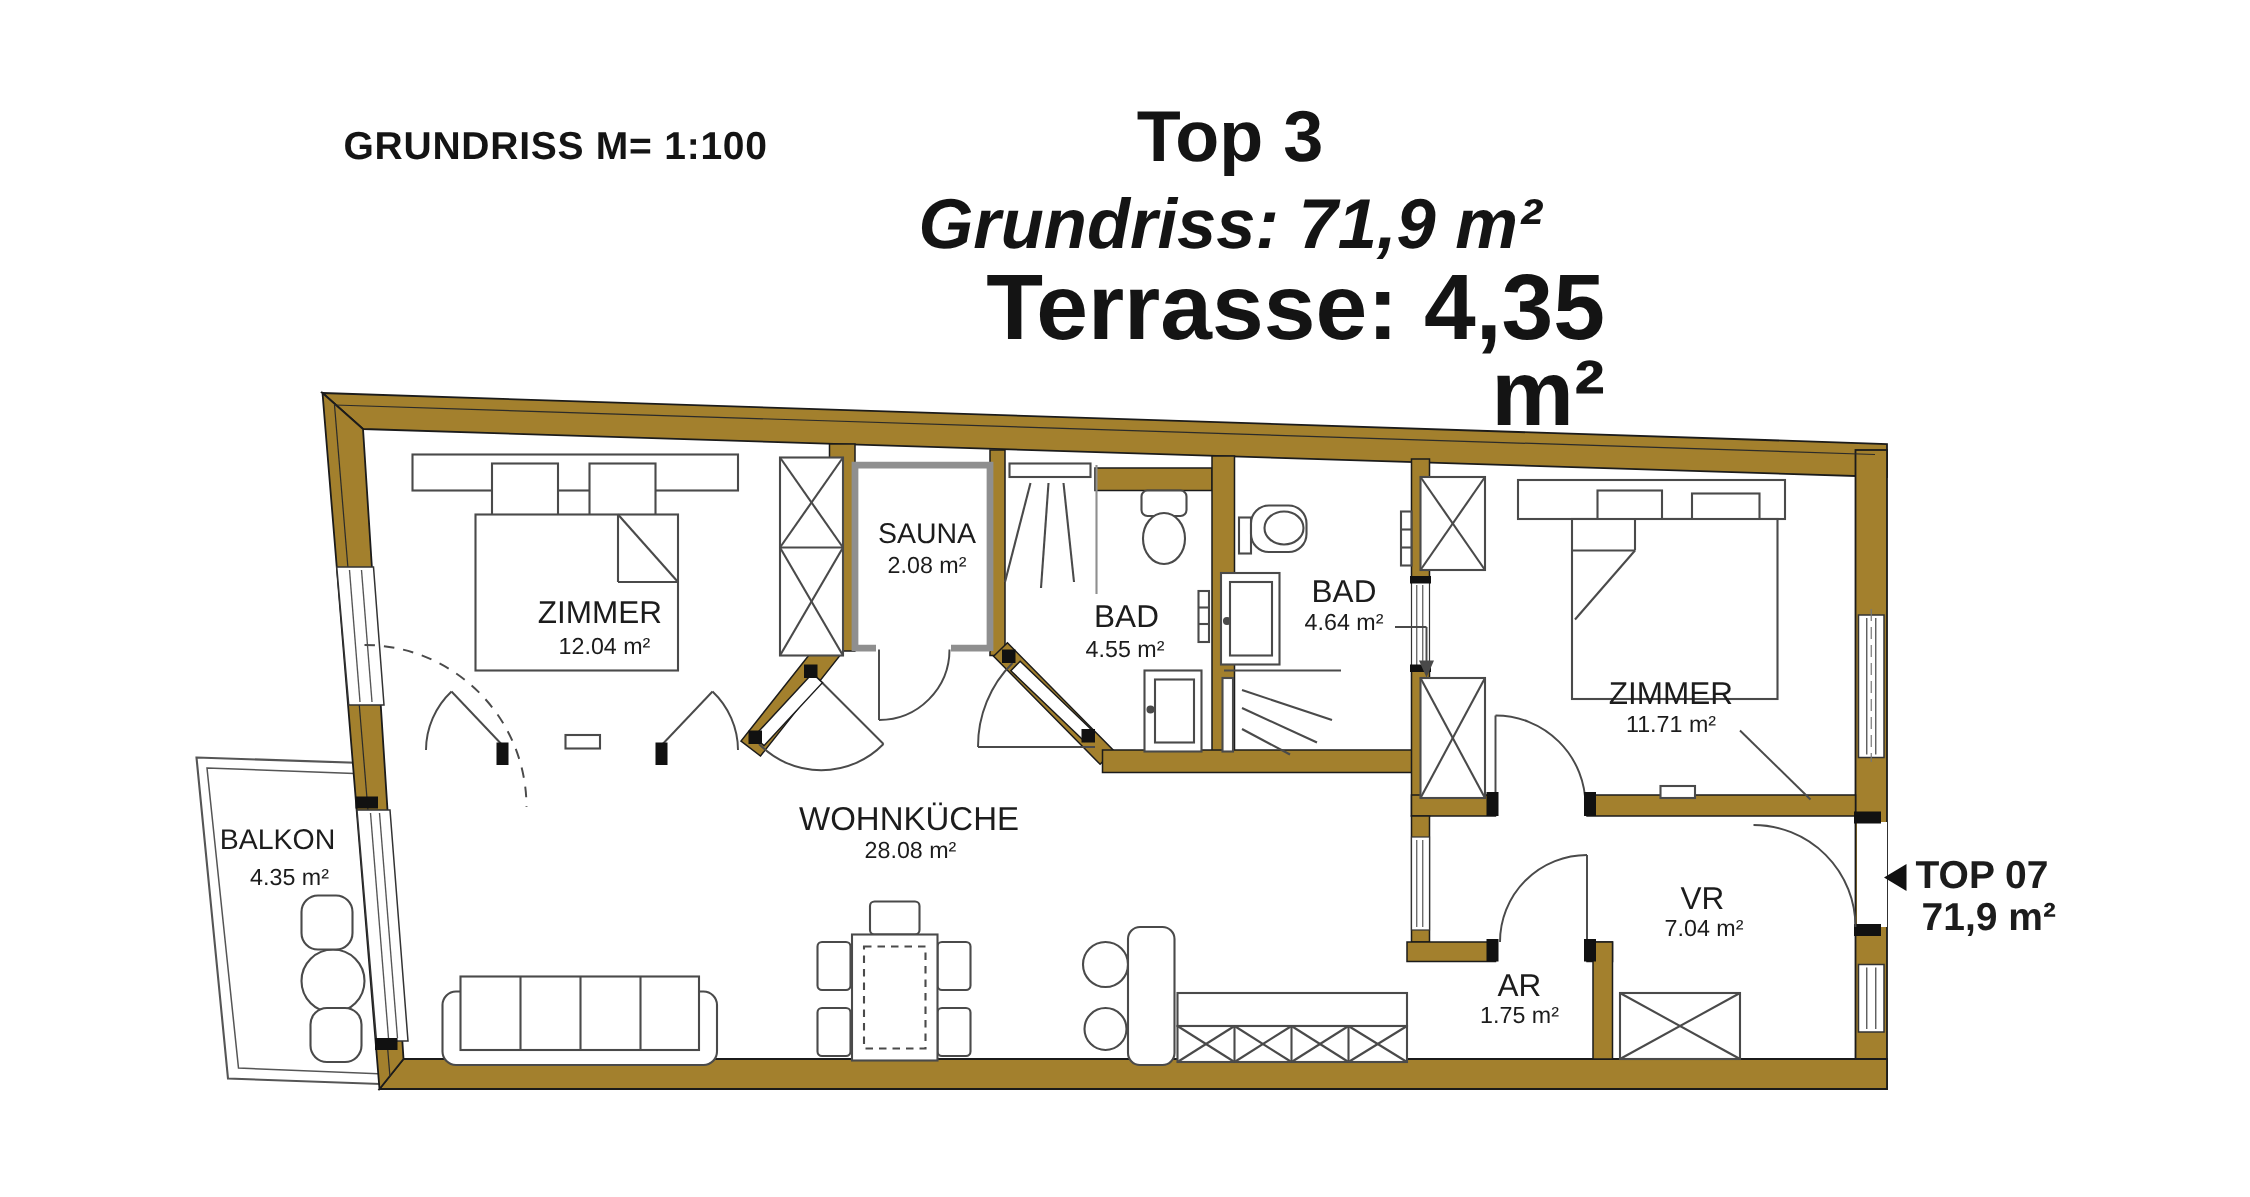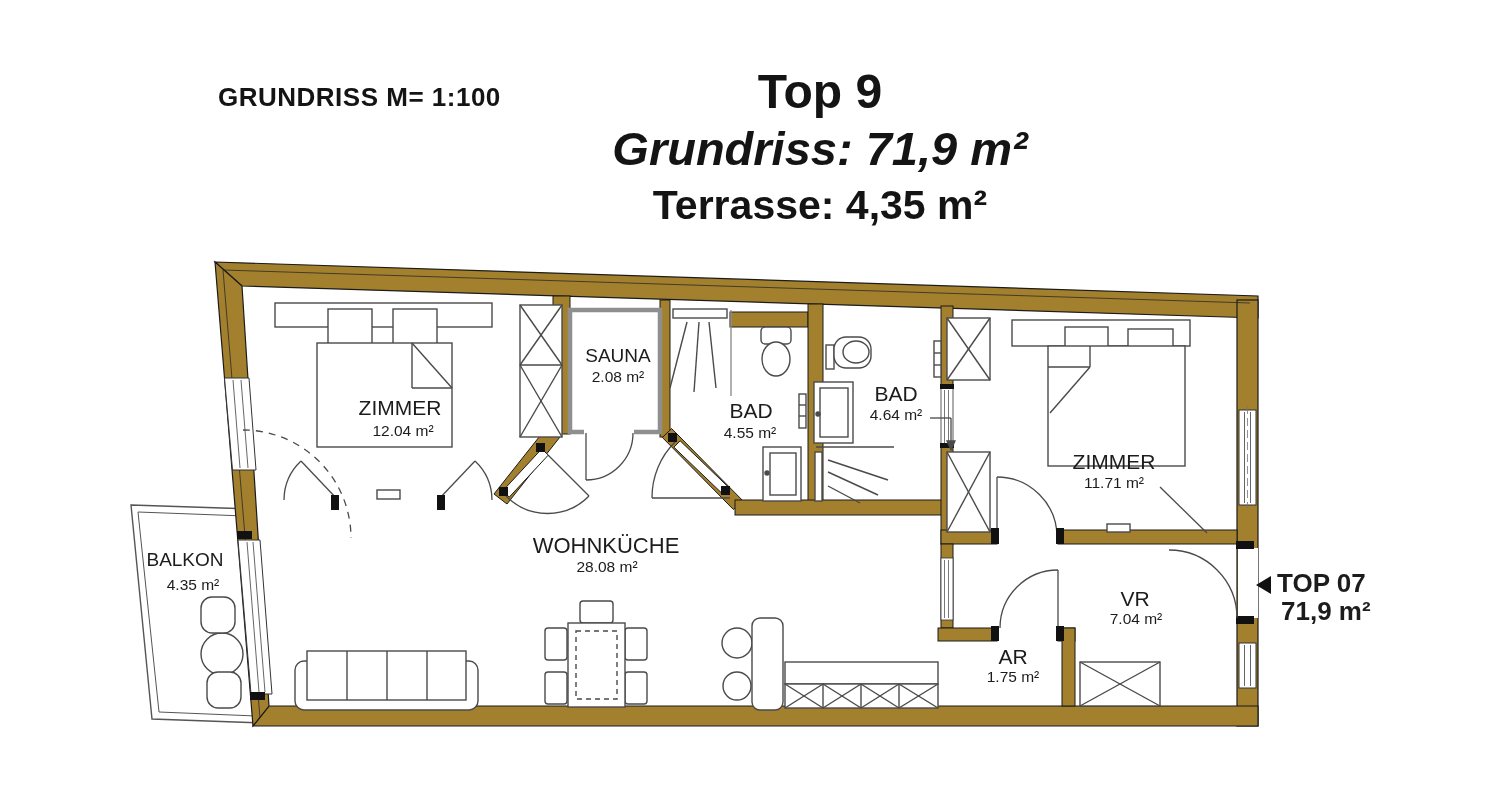--- a/index.html
+++ b/index.html
@@ -1,39 +1,39 @@
 <!DOCTYPE html>
 <html><head>
 <meta charset="utf-8">
 <style>
   html,body{margin:0;padding:0;background:#fff;}
   .stage{position:relative;width:1500px;height:798px;background:#fff;overflow:hidden;
          font-family:"Liberation Sans",sans-serif;color:#141414;}
-  .scale-label{position:absolute;left:218px;top:82px;font-size:26px;font-weight:bold;
+  .scale-label{position:absolute;left:229px;top:82px;font-size:26px;font-weight:bold;
                letter-spacing:.5px;white-space:nowrap;}
   .title-block{position:absolute;left:570px;top:64px;width:500px;text-align:center;font-weight:600;}
   .title-block .l1{font-size:48px;line-height:56px;}
   .title-block .l2{font-size:47px;line-height:57px;font-style:italic;}
-  .title-block .l3{font-size:41px;line-height:57px;}
+  .title-block .l3{font-size:62px;line-height:57px;text-align:right;}
   svg text{font-family:"Liberation Sans",sans-serif;fill:#1c1c1c;}
   .room-name{font-size:21px;}
   .room-name.big{font-size:22px;}
   .room-name.small{font-size:19px;}
   .room-area{font-size:15.5px;}
   .tag-text{font-size:26px;font-weight:bold;}
 </style>
 </head>
 <body>
 
 <div class="stage">
 
   <div class="scale-label">GRUNDRISS M= 1:100</div>
 
   <div class="title-block">
-    <div class="l1">Top 9</div>
+    <div class="l1">Top 3</div>
     <div class="l2">Grundriss: 71,9 m²</div>
     <div class="l3">Terrasse: 4,35 m²</div>
   </div>
 
   <svg width="1500" height="798" viewBox="0 0 1500 798">
 
     <g stroke="#555" fill="#fff">
       <polygon points="131,505 252,509 263,723 152,719" stroke-width="1.4"></polygon>
       <polygon points="138,512 245,516 256,716 159,712" stroke-width="1"></polygon>
     </g>

